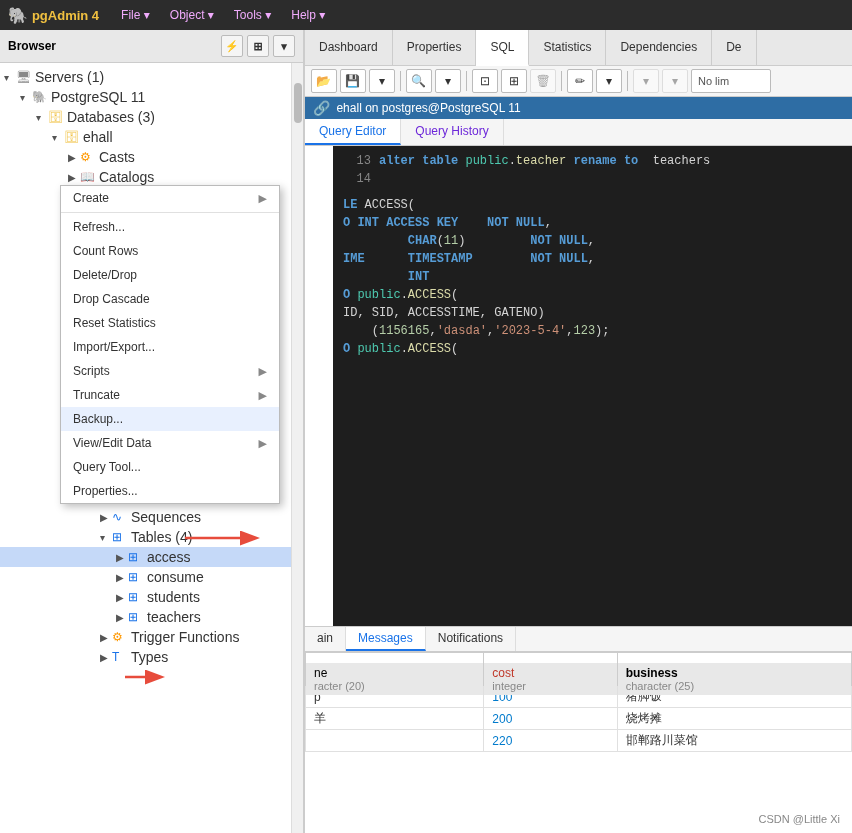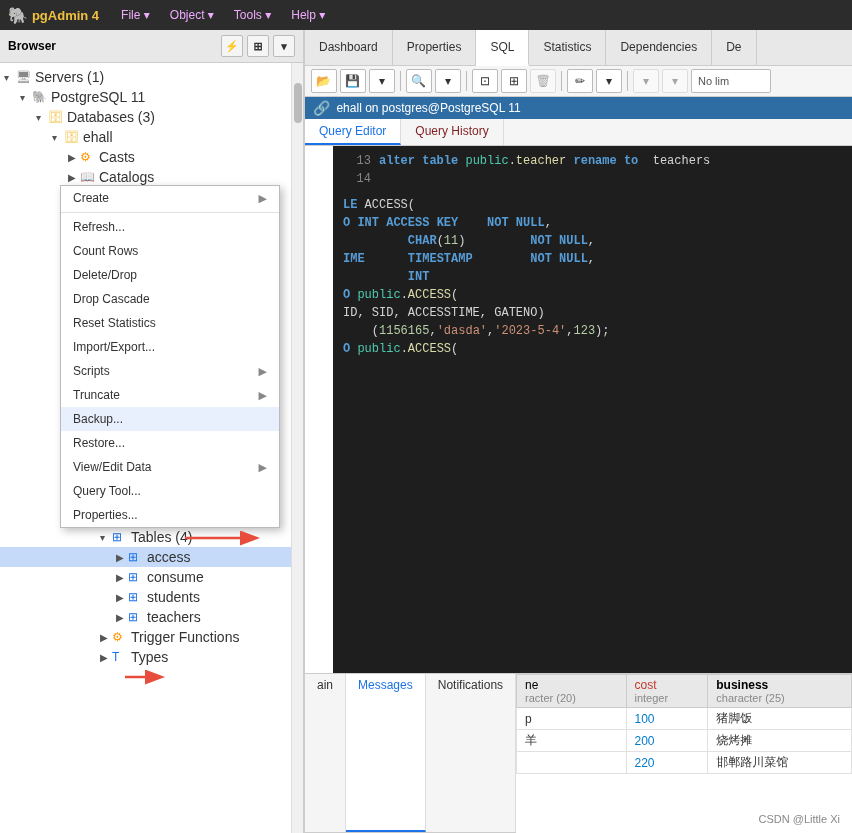--- a/index.html
+++ b/index.html
@@ -183,21 +183,21 @@
     
     .editor-tabs {
       display: flex;
       background: #f5f5f5;
       border-bottom: 1px solid #ccc;
     }
     .editor-tab {
       padding: 5px 14px;
       font-size: 12px;
       cursor: pointer;
-      color: #7f1d1d;
+      color: #6d28d9;
       border-right: 1px solid #ddd;
     }
     .editor-tab.active {
       background: #fff;
       color: #1a73e8;
       border-bottom: 2px solid #1a73e8;
     }
 
     
     .code-area {
@@ -214,24 +214,24 @@
     .code-line { line-height: 18px; white-space: pre; }
     .kw { color: #569cd6; font-weight: bold; }
     .kw2 { color: #4ec9b0; }
     .str { color: #ce9178; }
     .num { color: #b5cea8; }
     .fn { color: #dcdcaa; }
     .line-num { color: #858585; display: inline-block; width: 28px; text-align: right; margin-right: 8px; user-select: none; }
 
     
     .results-area {
-      height: 160px;
+      height: 207px;
       border-top: 1px solid #ccc;
       display: flex;
-      flex-direction: row;
+      flex-direction: column;
     }
     .results-tabs {
       display: flex;
       background: #f5f5f5;
       border-bottom: 1px solid #ccc;
     }
     .results-tab {
       padding: 4px 12px;
       font-size: 12px;
       cursor: pointer;
@@ -249,21 +249,21 @@
       font-size: 12px;
       width: 100%;
     }
     .results-table th {
       background: #e8e8e8;
       border: 1px solid #ccc;
       padding: 3px 8px;
       text-align: left;
       font-weight: normal;
       position: sticky;
-      top: 0;
+      top: 10px;
     }
     .results-table td {
       border: 1px solid #e0e0e0;
       padding: 2px 8px;
       color: #333;
     }
     .results-table .col-type { color: #888; font-size: 11px; }
     .results-table .col-int { color: #007acc; }
     .context-menu {
       position: absolute;
@@ -786,23 +786,20 @@
         <span class="ctx-arrow">▶</span>
       </div>
       <div class="ctx-item">
         <span>Truncate</span>
         <span class="ctx-arrow">▶</span>
       </div>
       <div class="ctx-item highlighted">
         <span>Backup...</span>
       </div>
       <div class="ctx-item">
-        <span>Restore...</span>
-      </div>
-      <div class="ctx-item">
         <span>View/Edit Data</span>
         <span class="ctx-arrow">▶</span>
       </div>
       <div class="ctx-item">
         <span>Query Tool...</span>
       </div>
       <div class="ctx-item">
         <span>Properties...</span>
       </div>
     </div>

